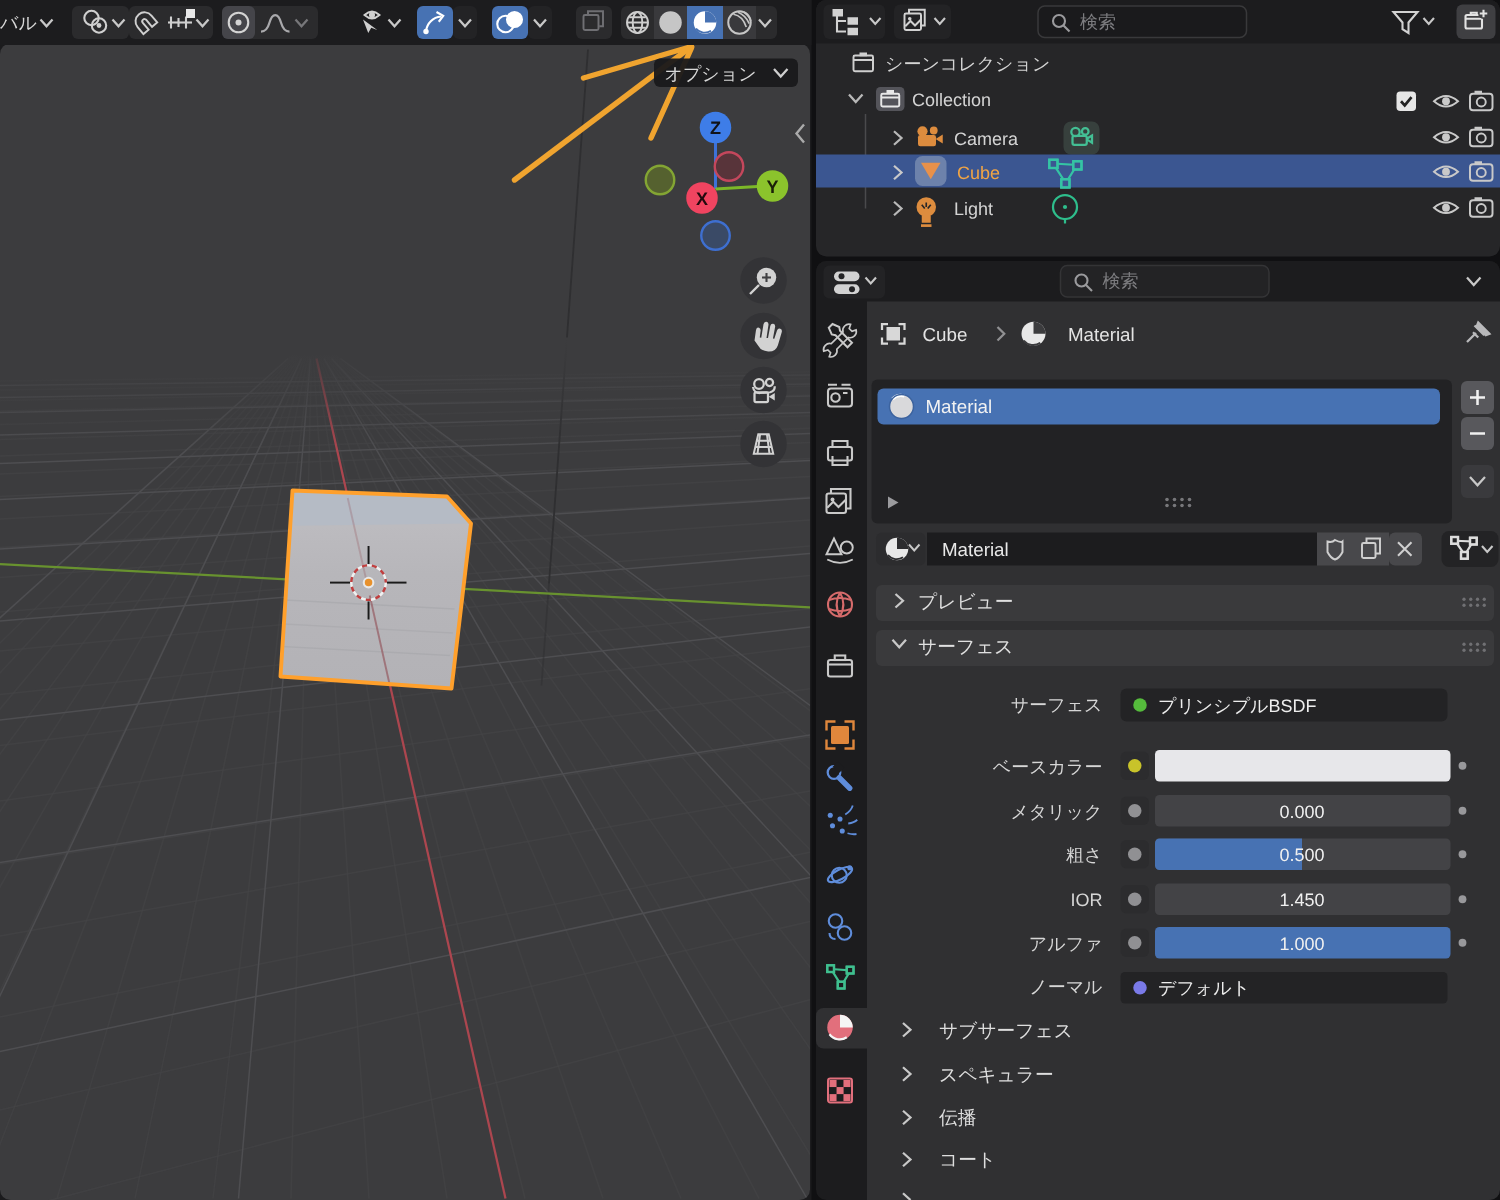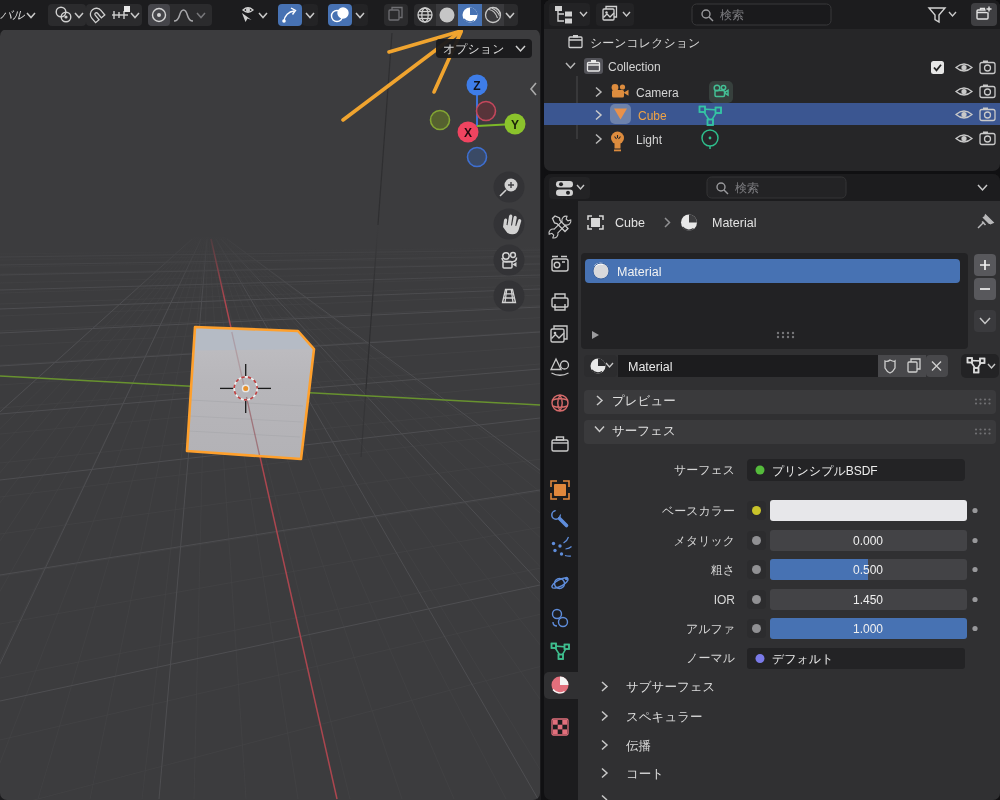--- a/index.html
+++ b/index.html
@@ -192,21 +192,21 @@
 
       <path d="M536 84 l-5 6 l5 6" stroke="#aaaaaa" stroke-width="1.6" fill="none"></path>
 
       <rect x="436" y="40" width="96" height="19" rx="4" fill="#19191b" fill-opacity="0.95"></rect>
       <text x="443" y="54" font-size="12" fill="#d8d8d8">オプション</text>
       <path d="M516 47 l4.5 5 l4.5 -5" stroke="#cfcfcf" stroke-width="1.5" fill="none"></path>
     </svg>
   </div>
 
   <div id="vphead" class="abs"></div>
-  <div class="abs" id="vpheadwidgets" style="left:0;top:0;width:541px;height:30px;font-style:italic;">
+  <div class="abs" id="vpheadwidgets" style="left:0;top:0;width:541px;height:30px;">
     <svg width="541" height="30" xmlns="http://www.w3.org/2000/svg">
 
       <text x="0" y="19" font-size="12" fill="#d8d8d8">バル</text>
       <path d="M27 13 l4 4.5 l4 -4.5" stroke="#c8c8c8" stroke-width="1.5" fill="none"></path>
 
       <rect x="48" y="4" width="38" height="22" rx="4" fill="#2b2b2d"></rect>
       <circle cx="61" cy="12" r="4.8" stroke="#d0d0d0" stroke-width="1.4" fill="none"></circle>
       <circle cx="66" cy="17" r="4.8" stroke="#d0d0d0" stroke-width="1.4" fill="none"></circle>
       <circle cx="66" cy="17" r="1.6" fill="#d0d0d0"></circle>
       <path d="M75 13 l4 4.5 l4 -4.5" stroke="#c8c8c8" stroke-width="1.5" fill="none"></path>

